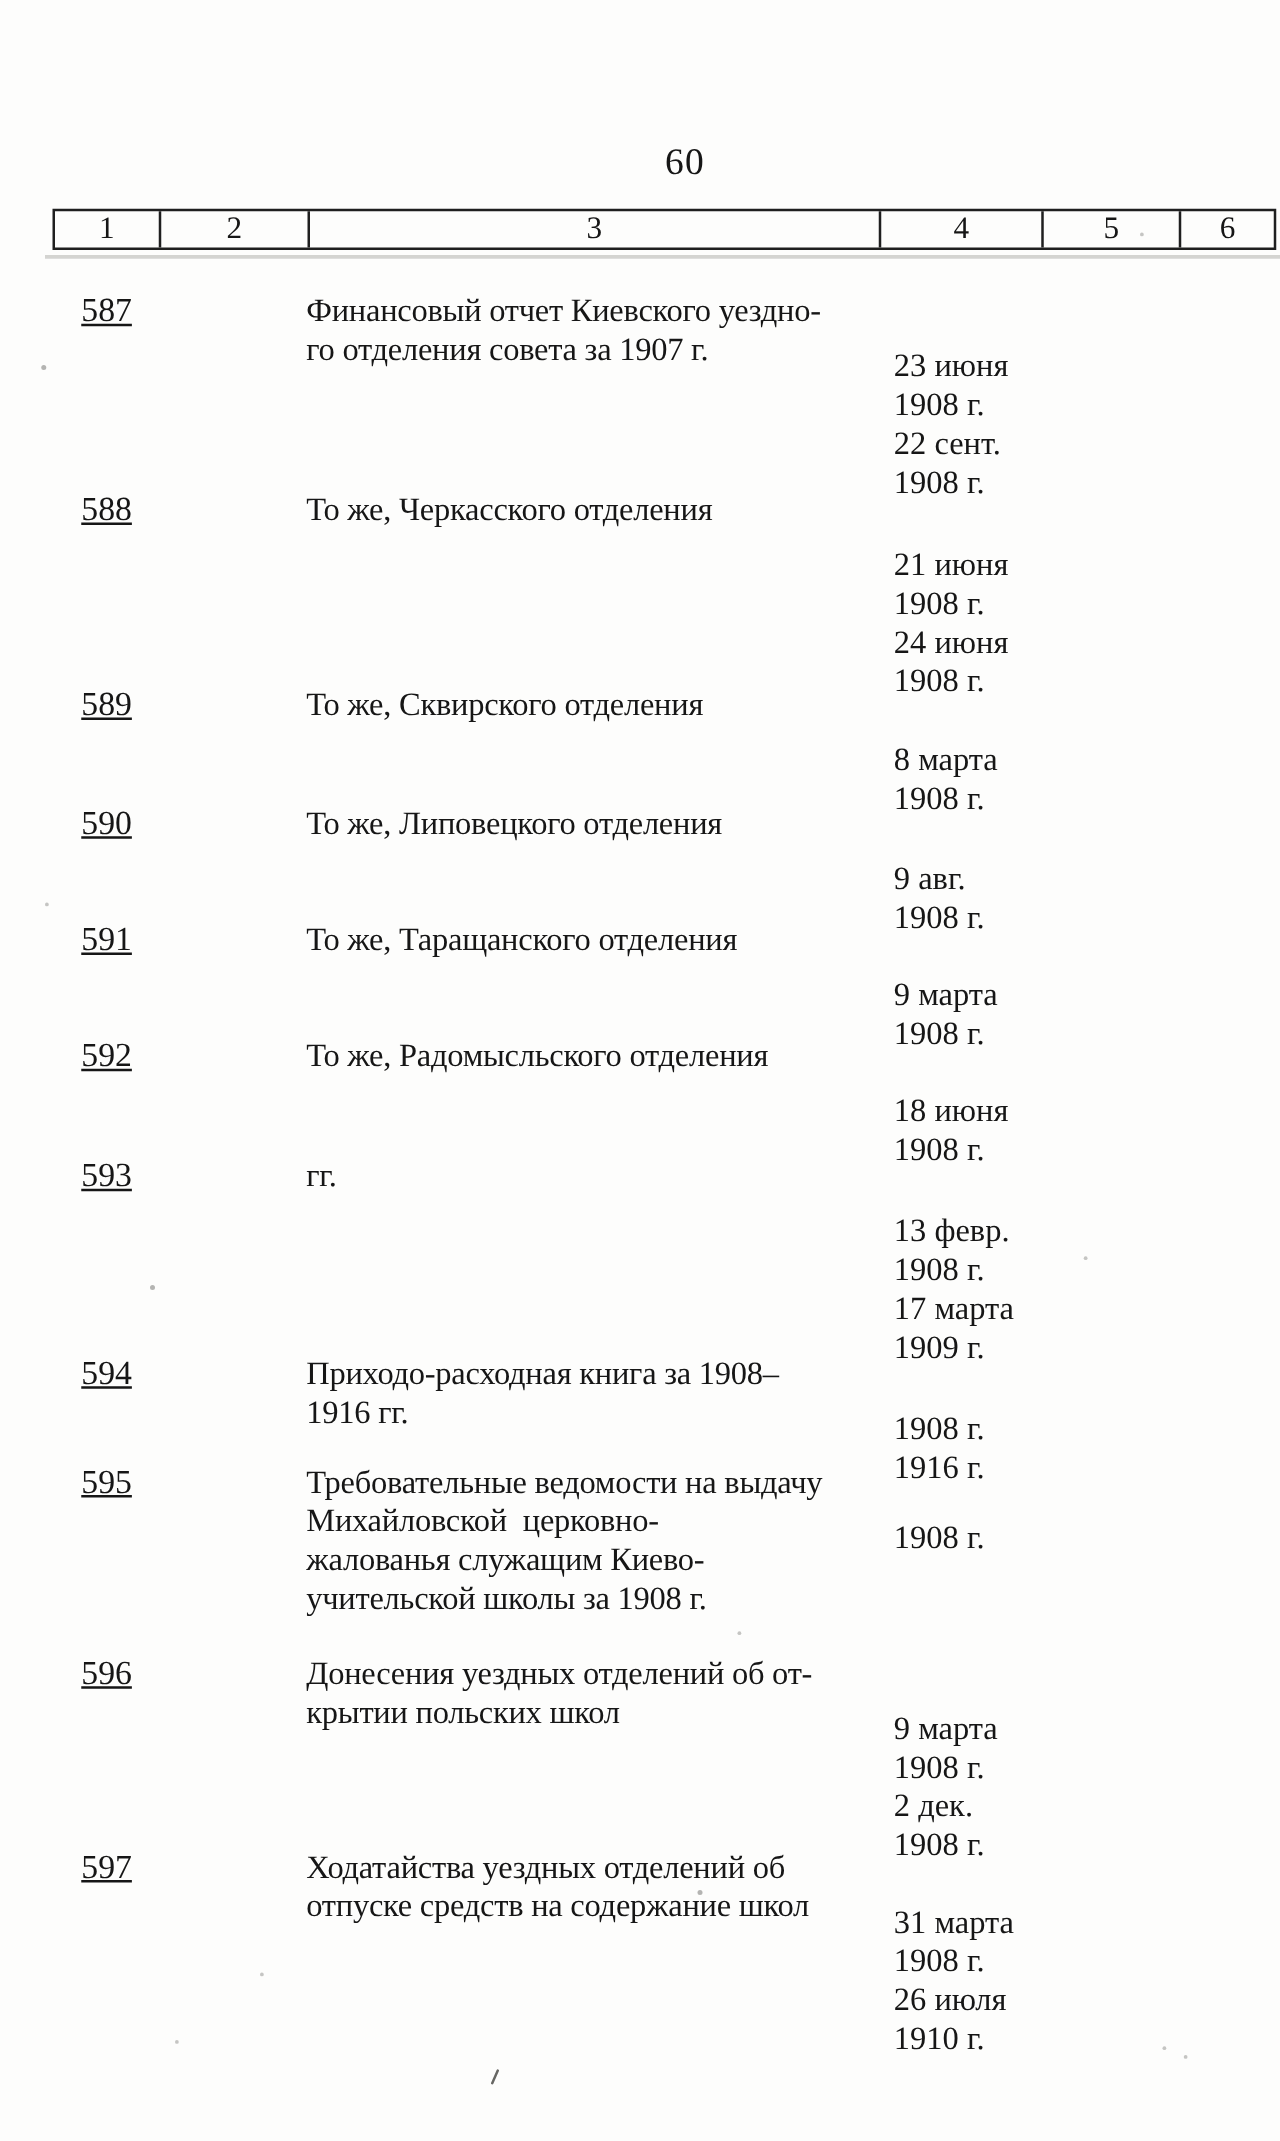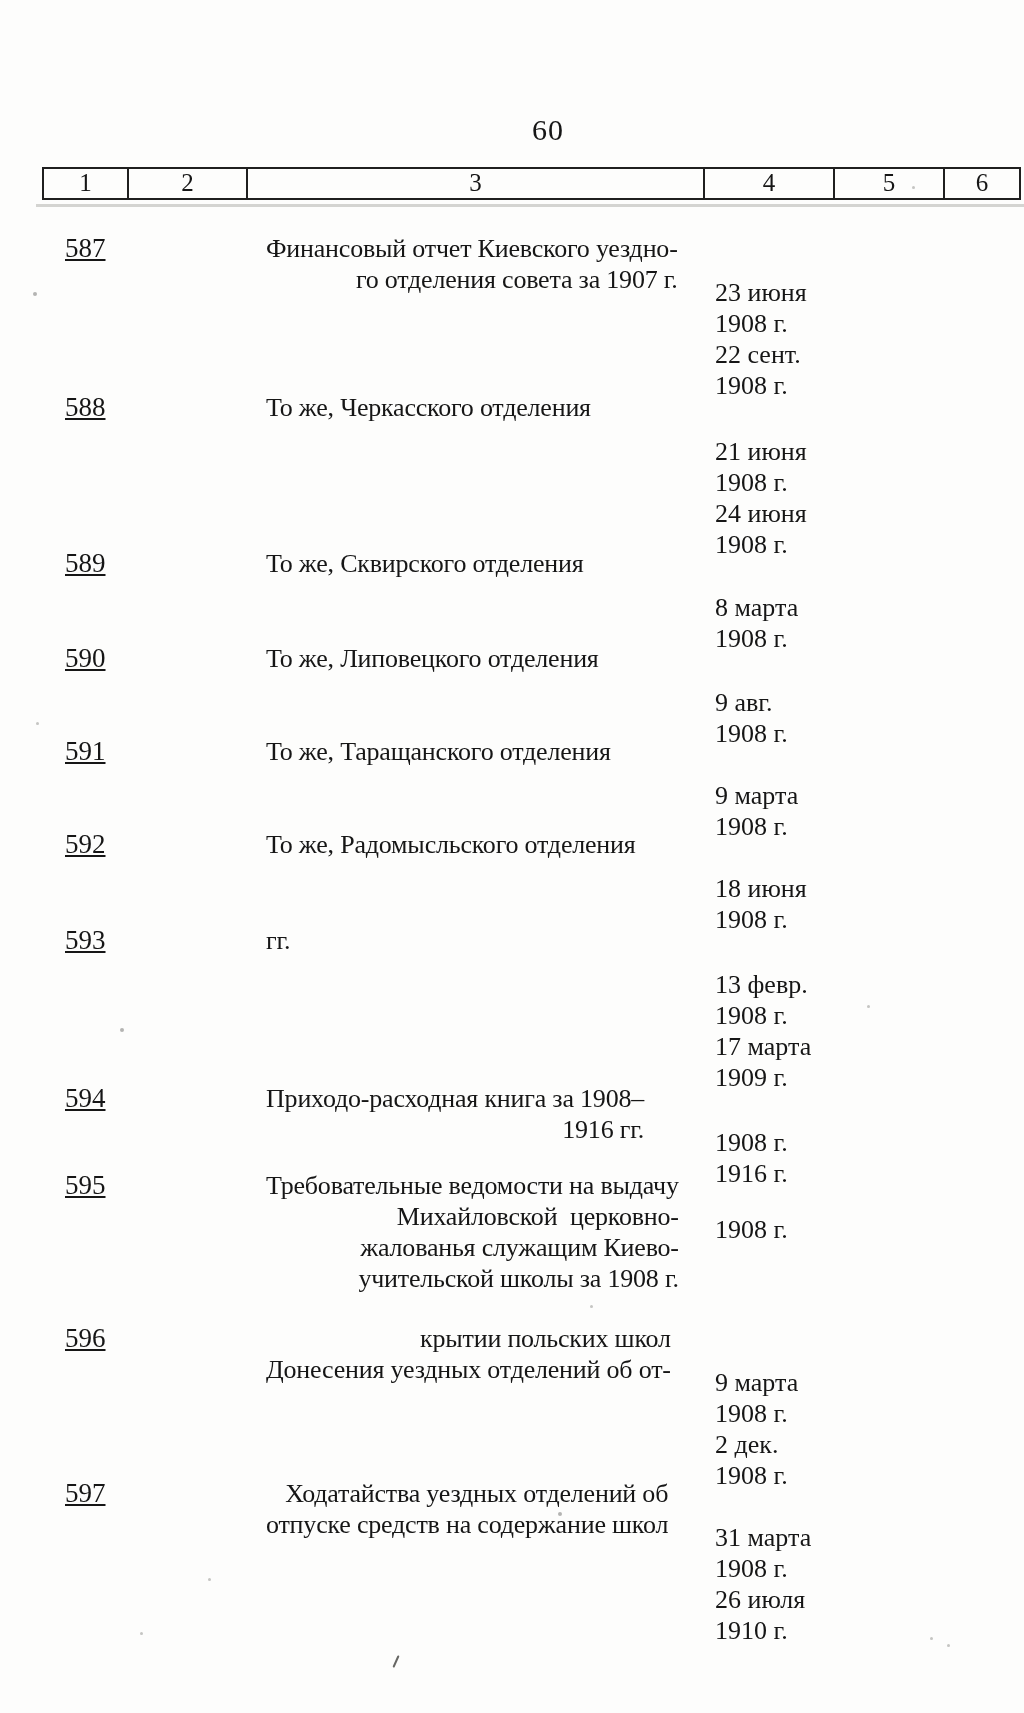--- a/index.html
+++ b/index.html
@@ -64,25 +64,24 @@
     position: absolute;
     left: 65px;
     top: 0;
     font-size: 27px;
     line-height: 31px;
     white-space: nowrap;
     text-decoration: underline;
   }
   .desc {
     position: absolute;
-    left: 266px;
+    left: 245px;
     top: 0;
     font-size: 26px;
     letter-spacing: -0.2px;
-    text-align: right;
   }
   .dates {
     position: absolute;
     left: 715px;
     top: 0;
     font-size: 26px;
     margin-top: 44px;
   }
   .line {
     height: 31px;
@@ -230,22 +229,22 @@
       <div class="line">учительской школы за 1908 г.</div>
     </div>
     <div class="dates">
       <div class="line">1908 г.</div>
     </div>
   </div>
 
   <div class="row" style="top:1323px">
     <div class="num">596</div>
     <div class="desc">
+      <div class="line">Донесения уездных отделений об от-</div>
       <div class="line">крытии польских школ</div>
-      <div class="line">Донесения уездных отделений об от-</div>
     </div>
     <div class="dates">
       <div class="line">9 марта</div>
       <div class="line">1908 г.</div>
       <div class="line">2 дек.</div>
       <div class="line">1908 г.</div>
     </div>
   </div>
 
   <div class="row" style="top:1478px">

